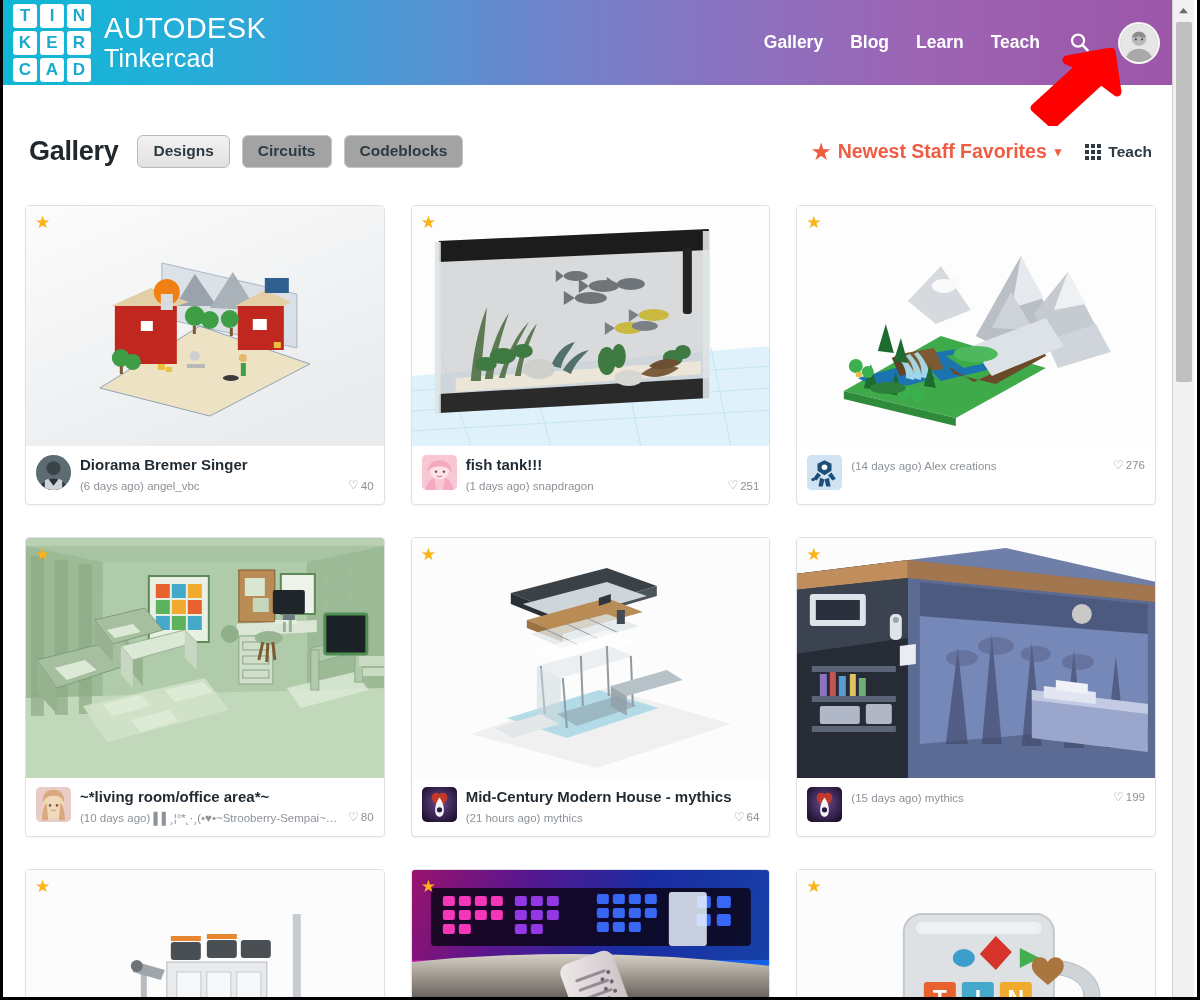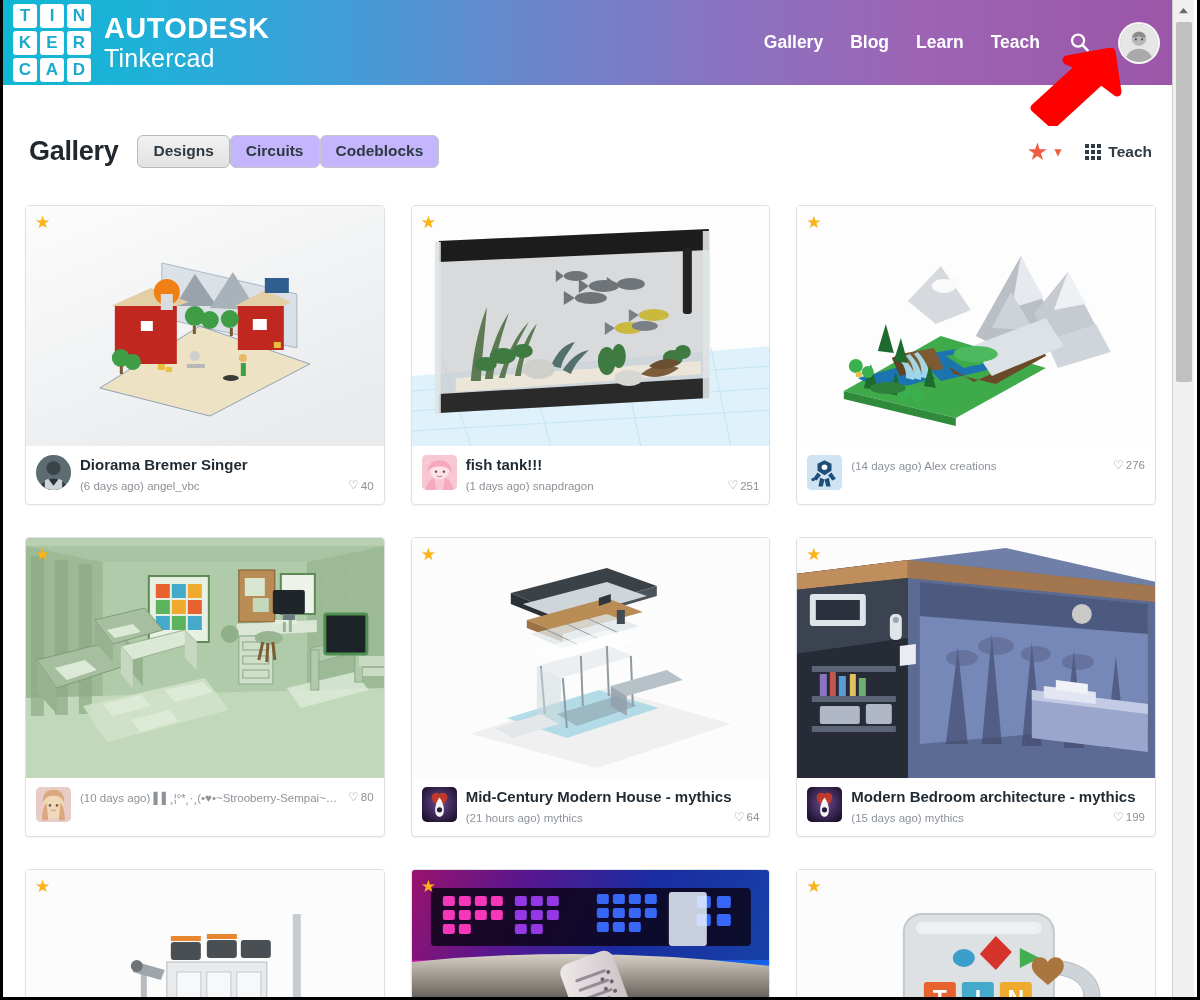--- a/index.html
+++ b/index.html
@@ -50,21 +50,21 @@
     color: #1ba9cf;
     font-size: 17px;
     font-weight: bold;
     line-height: 24px;
     text-align: center;
     border-radius: 3px;
     font-family: "Liberation Sans", sans-serif;
   }
   .logo-text { color: #fff; line-height: 1.08; }
   .logo-text .brand {
-    font-size: 29px; font-weight: bold; letter-spacing: 0.4px;
+    font-size: 29px; font-weight: normal; letter-spacing: 0.4px;
     display: block;
   }
   .logo-text .product {
     font-size: 25px; font-weight: normal; letter-spacing: 0.2px;
     display: block;
   }
 
   
   #nav { display: flex; align-items: center; gap: 27px; padding-right: 4px; }
   #nav a {
@@ -110,27 +110,27 @@
     position: absolute;
     top: 135px; left: 0;
     width: 1175px;
     display: flex; align-items: center;
     padding: 0 26px 0 26px;
   }
   #page-title {
     font-size: 27px; font-weight: bold; color: #20282e;
     letter-spacing: -0.3px; margin-right: 19px;
   }
-  .tabs { display: flex; }
+  .tabs { display: flex; gap: 12px; }
   .tab {
     font-size: 15.5px; font-weight: bold; color: #2e3a42;
     padding: 6px 15px 7px;
     border: 1px solid #c3c7ca;
     border-radius: 6px;
-    background: #c4b5fd;
+    background: #a3a3a3;
     cursor: pointer;
     white-space: nowrap;
   }
   .tab.active {
     background: linear-gradient(180deg,#f2f2f2 0%, #e2e2e2 100%);
     border-color: #b6babd;
   }
   .toolbar-right {
     margin-left: auto;
     display: flex; align-items: center; gap: 24px;
@@ -291,20 +291,21 @@
 
     <div class="tabs">
       <div class="tab active">Designs</div>
       <div class="tab">Circuits</div>
       <div class="tab">Codeblocks</div>
     </div>
 
     <div class="toolbar-right">
       <div id="sort-control">
         <span class="star">★</span>
+        <span>Newest Staff Favorites</span>
         <span class="caret">▾</span>
       </div>
 
       <div id="size-control">
         <span class="grid-icon">
           <i></i>
             <i></i>
             <i></i>
             <i></i>
             <i></i>
@@ -645,20 +646,21 @@
             <rect width="40" height="40" fill="#e8ccc5"></rect>
             <path d="M8 16c0-8 5-12 12-12s12 4 12 12v20H8z" fill="#f0d9b8"></path>
             <path d="M8 18c-1-10 4-15 12-15s13 5 12 15c-2-6-6-8-12-8s-10 2-12 8z" fill="#d9a87f"></path>
             <path d="M7 38c0-10 2-17 5-20l2 20zM33 38c0-10-2-17-5-20l-2 20z" fill="#d9a87f"></path>
             <circle cx="16" cy="21" r="1.5" fill="#7a5a4a"></circle>
             <circle cx="24" cy="21" r="1.5" fill="#7a5a4a"></circle>
             <path d="M17 26q3 2 6 0" stroke="#c98a8a" stroke-width="1.1" fill="none"></path>
           </svg>
         </div>
         <div class="card-meta">
+          <div class="card-title">~*living room/office area*~</div>
           <div class="card-sub">
             <span class="who"><span>(10 days ago)</span>
             <span>▌▌¸¦°*˛·¸(•♥•~Strooberry-Sempai~♥•)¸·˛*°¦▌▌</span></span>
             <span class="likes">
               <span class="heart">♡</span>
               <span>80</span>
             </span>
           </div>
         </div>
       </div>
@@ -804,21 +806,20 @@
                   <stop offset="1" stop-color="#140c24"></stop>
               </radialGradient>
             </defs>
             <rect width="40" height="40" fill="url(#myth2)"></rect>
             <path d="M20 8c4-3 9-1 9 4 0 4-4 7-9 12-5-5-9-8-9-12 0-5 5-7 9-4z" fill="#c0392b"></path>
             <path d="M20 12c3 4 5 9 5 14s-2 8-5 8-5-3-5-8 2-10 5-14z" fill="#f3f3f6"></path>
             <circle cx="20" cy="26" r="3" fill="#2a1a3d"></circle>
           </svg>
         </div>
         <div class="card-meta">
-          <div class="card-title">Modern Bedroom architecture - mythics</div>
           <div class="card-sub">
             <span class="who"><span>(15 days ago)</span>
             <span>mythics</span></span>
             <span class="likes">
               <span class="heart">♡</span>
               <span>199</span>
             </span>
           </div>
         </div>
       </div>

